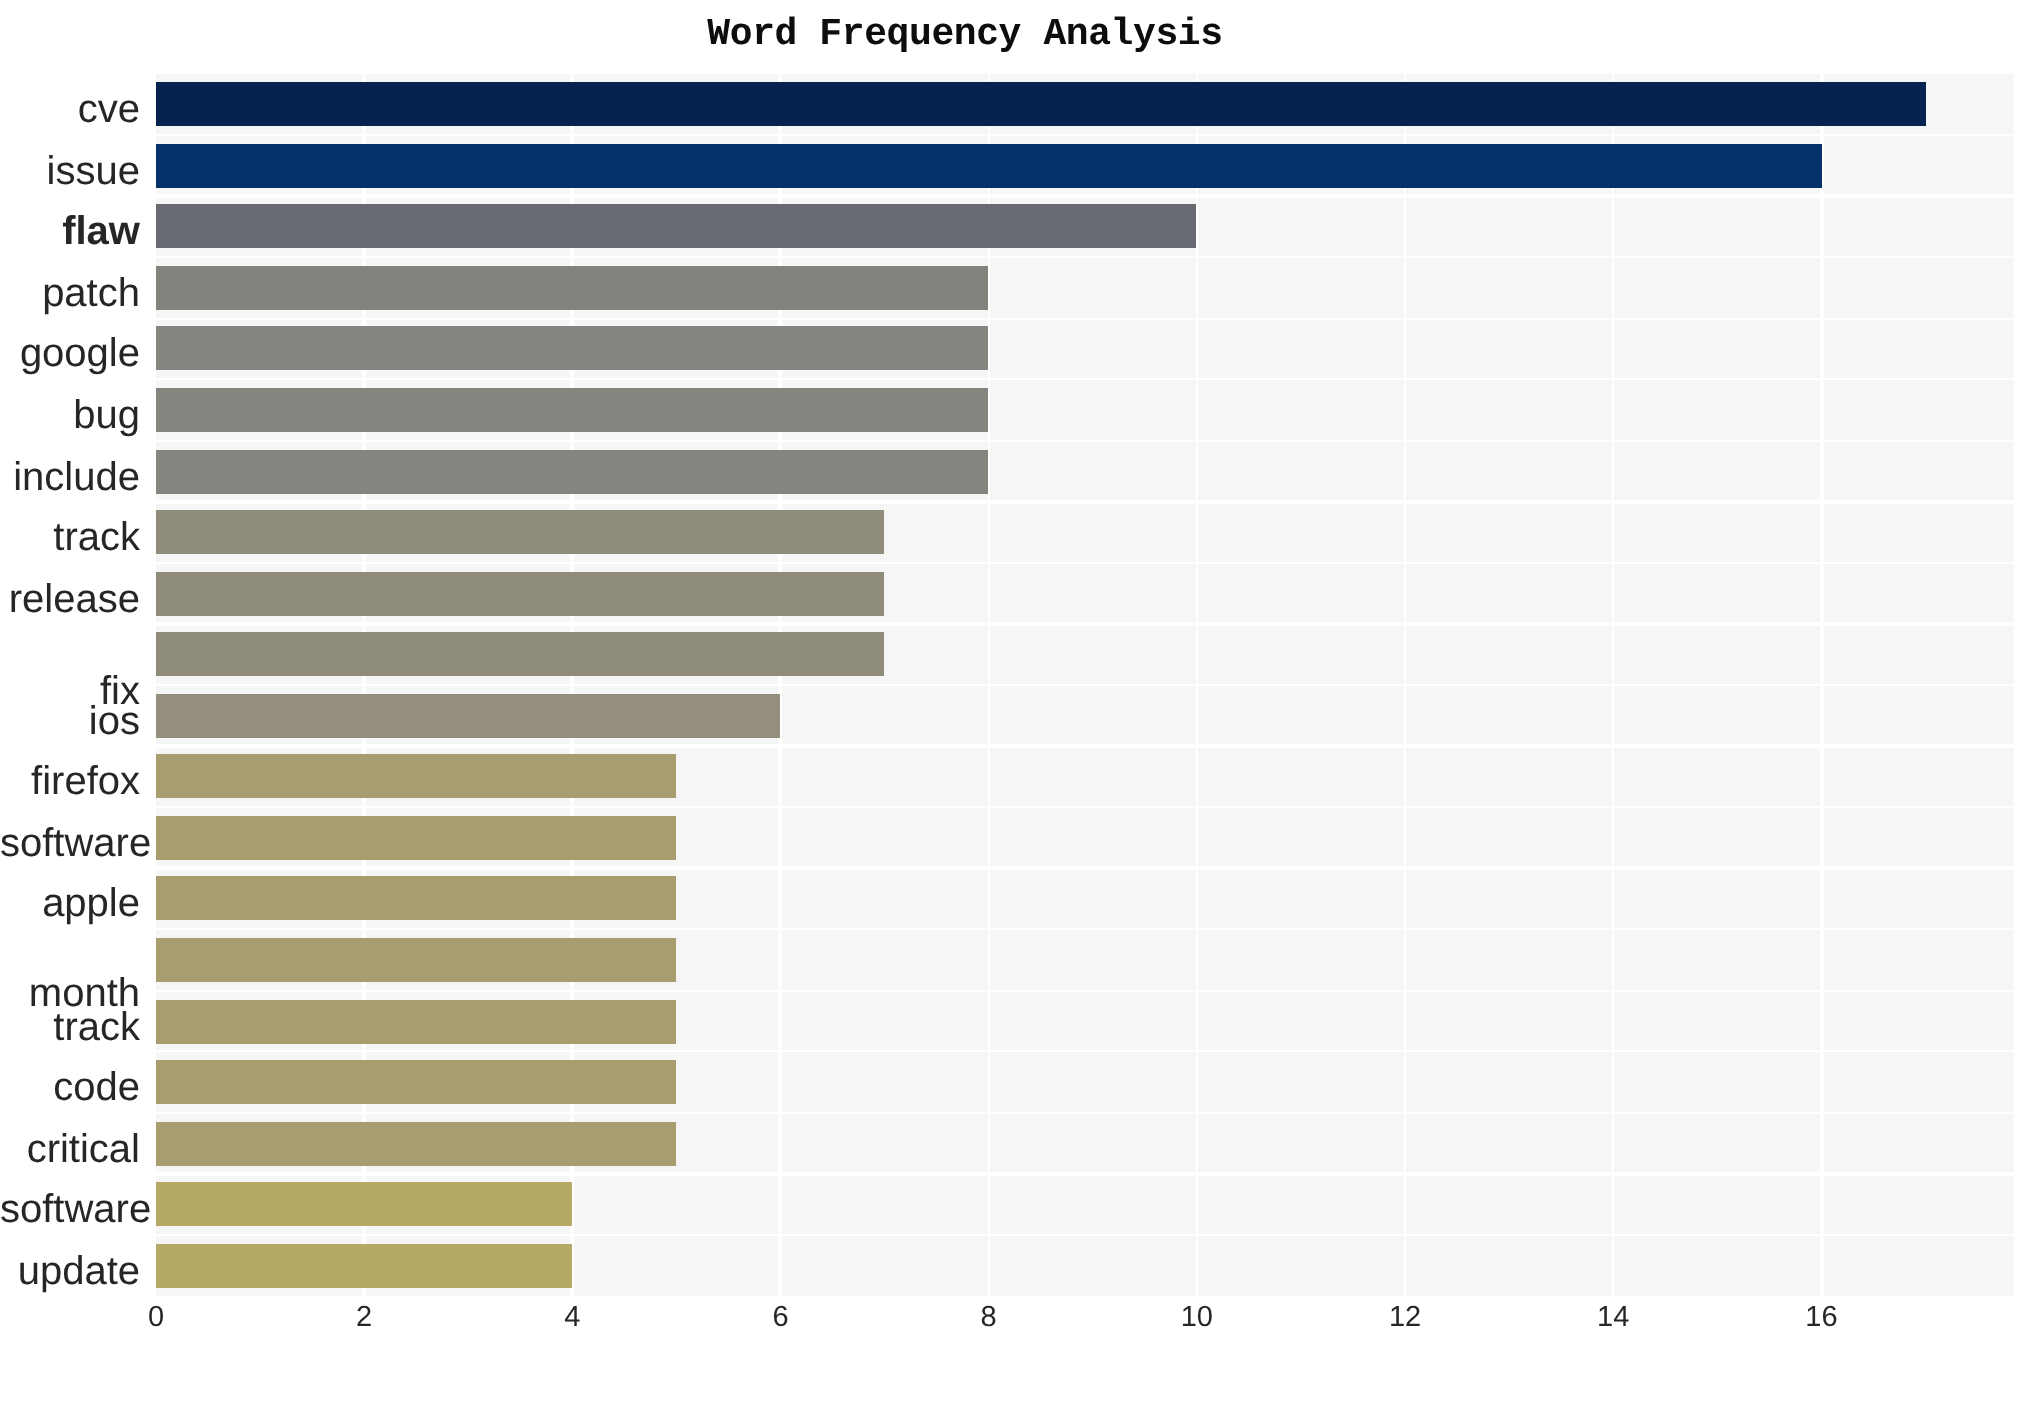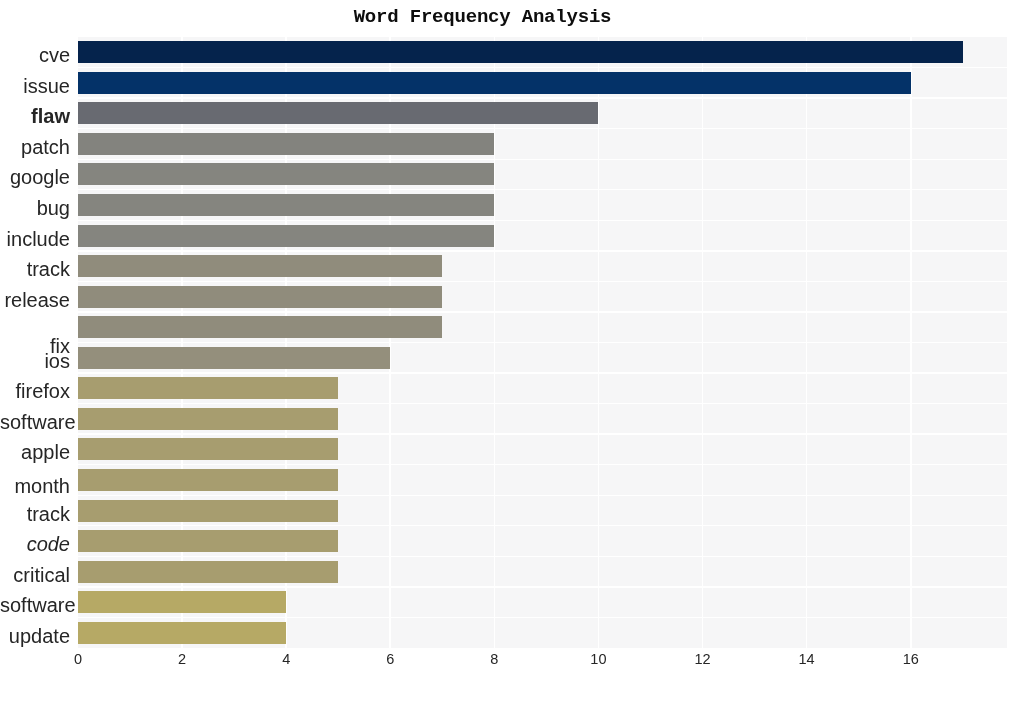--- a/index.html
+++ b/index.html
@@ -173,23 +173,23 @@
       <div class="ylabel" style="top: 130.475px;">google</div>
       <div class="ylabel" style="top: 161.025px;">bug</div>
       <div class="ylabel" style="top: 191.575px;">include</div>
       <div class="ylabel" style="top: 222.125px;">track</div>
       <div class="ylabel" style="top: 252.675px;">release</div>
       <div class="ylabel" style="top: 283.225px; margin-top: 16px;">fix</div>
       <div class="ylabel" style="top: 313.775px;">ios</div>
       <div class="ylabel" style="top: 344.325px;">firefox</div>
       <div class="ylabel" style="top: 374.875px;">software</div>
       <div class="ylabel" style="top: 405.425px;">apple</div>
-      <div class="ylabel" style="top: 439px; margin-left: 31px;">month</div>
+      <div class="ylabel" style="top: 450px; margin-left: 31px;">month</div>
       <div class="ylabel" style="top: 466.525px;">track</div>
-      <div class="ylabel" style="top: 497.075px; font-style: italic;">code</div>
+      <div class="ylabel" style="top: 497.075px;">code</div>
       <div class="ylabel" style="top: 527.625px;">critical</div>
       <div class="ylabel" style="top: 558.175px;">software</div>
       <div class="ylabel" style="top: 588.725px;">update</div>
     </div>
 
   <div id="xlabels">
       <div class="xlabel" style="left: 78px;">0</div>
       <div class="xlabel" style="left: 182.09px;">2</div>
       <div class="xlabel" style="left: 286.179px;">4</div>
       <div class="xlabel" style="left: 390.269px;">6</div>

